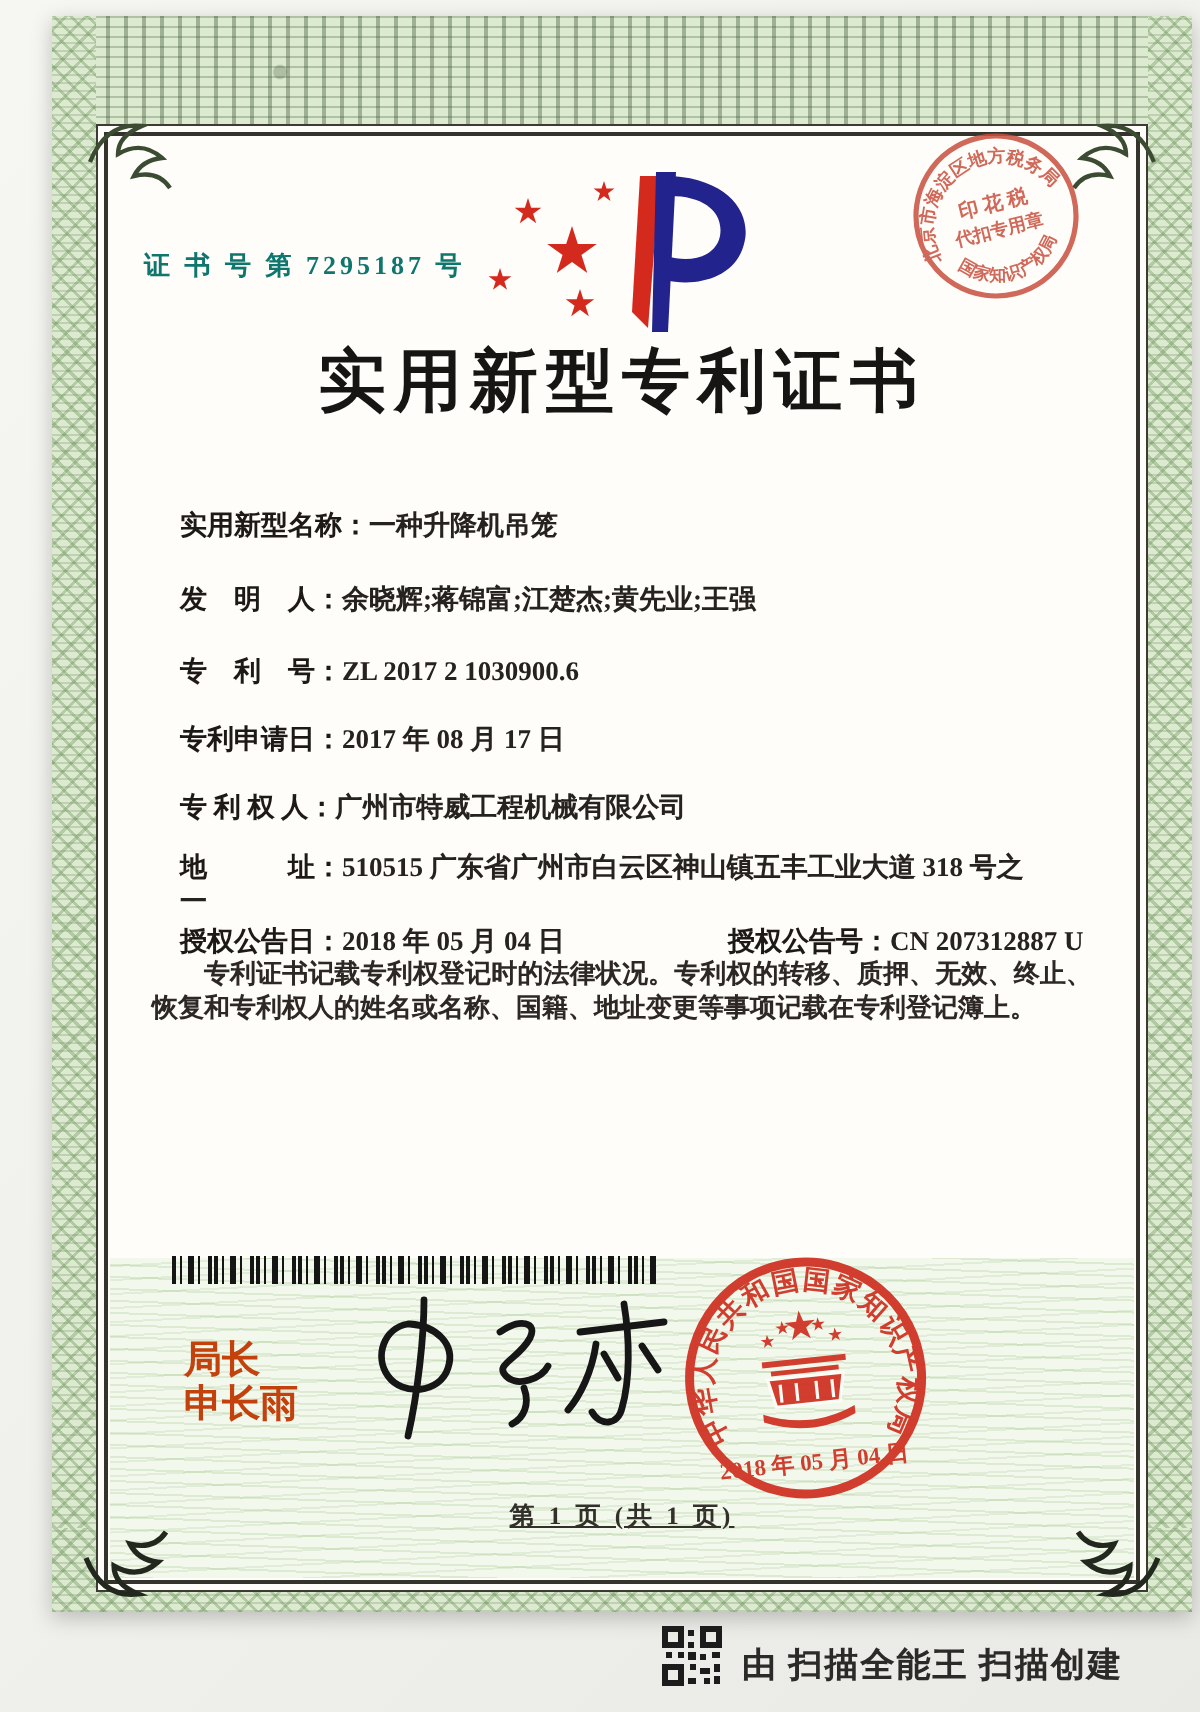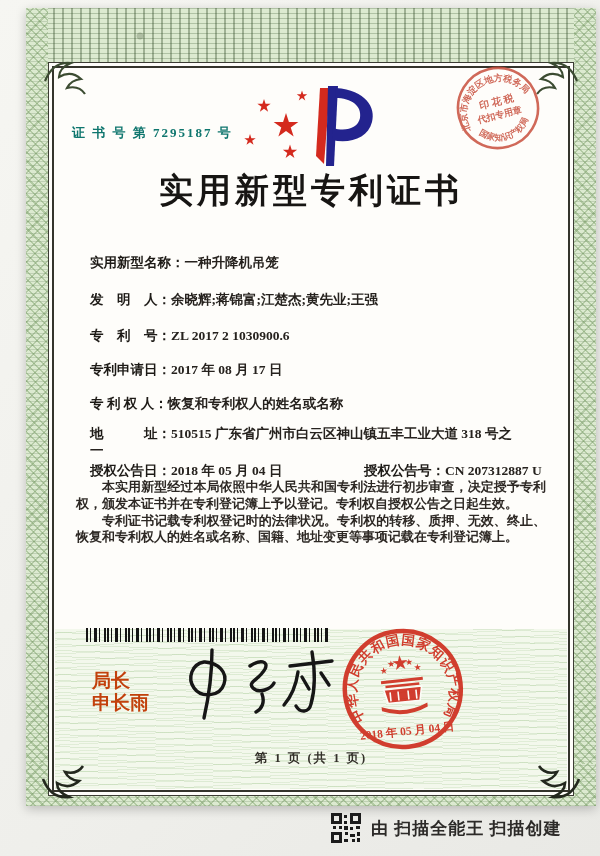--- a/index.html
+++ b/index.html
@@ -68,23 +68,23 @@
       #151515 4px 5px, transparent 5px 8px,
       #151515 8px 11px, transparent 11px 13px,
       #151515 13px 14px, transparent 14px 18px,
       #151515 18px 20px, transparent 20px 21px);}
   .officer{position:absolute;left:66px;top:662px;font-size:19px;font-weight:bold;
     color:#c2410c;line-height:22px;}
   .signature{position:absolute;left:148px;top:638px;}
   .main-seal{position:absolute;left:312px;top:617px;opacity:.92;transform:rotate(-6deg);}
   .tax-seal{position:absolute;left:426px;top:54px;opacity:.85;transform:rotate(-14deg);}
   .page-footer{position:absolute;left:0;top:742px;width:570px;text-align:center;
-    font-size:12.5px;font-weight:bold;color:#33302a;letter-spacing:2px;}
-
-  .credit{position:absolute;left:330px;top:812px;display:flex;align-items:center;gap:9px;}
+    font-size:12.5px;font-weight:bold;color:#33302a;letter-spacing:2px;text-decoration:underline;}
+
+  .credit{position:absolute;left:330px;top:812px;display:flex;align-items:flex-end;gap:9px;}
   .credit .txt{font-size:17px;font-weight:bold;color:#2c2a28;letter-spacing:1px;}
 </style>
 </head>
 <body>
 
 <div class="sheet">
   <div class="band top"></div>
   <div class="band left"></div>
   <div class="band right"></div>
   <div class="band bottom"></div>
@@ -125,31 +125,30 @@
       </g>
     </svg>
 
     <div class="title">实用新型专利证书</div>
 
     <div class="rows">
       <div class="row r1"><span class="lbl">实用新型名称：</span><span class="val">一种升降机吊笼</span></div>
       <div class="row r2"><span class="lbl">发　明　人：</span><span class="val">余晓辉;蒋锦富;江楚杰;黄先业;王强</span></div>
       <div class="row r3"><span class="lbl">专　利　号：</span><span class="val">ZL 2017 2 1030900.6</span></div>
       <div class="row r4"><span class="lbl">专利申请日：</span><span class="val">2017 年 08 月 17 日</span></div>
-      <div class="row r5"><span class="lbl">专 利 权 人：</span><span class="val">恢复和专利权人的姓名或名称</span></div>
+      <div class="row r5"><span class="lbl">专 利 权 人：</span><span class="val">广州市特威工程机械有限公司</span></div>
       <div class="row r6"><span class="lbl">地　　　址：</span><span class="val">510515 广东省广州市白云区神山镇五丰工业大道 318 号之
 一</span></div>
       <div class="row r7">
         <span class="lbl">授权公告日：</span><span class="val">2018 年 05 月 04 日</span>
         <span class="right-field"><span class="lbl">授权公告号：</span><span class="val">CN 207312887 U</span></span>
       </div>
     </div>
 
     <div class="paras">
-      <p>本实用新型经过本局依照中华人民共和国专利法进行初步审查，决定授予专利权，颁发本证书并在专利登记簿上予以登记。专利权自授权公告之日起生效。</p>
       <p>专利证书记载专利权登记时的法律状况。专利权的转移、质押、无效、终止、恢复和专利权人的姓名或名称、国籍、地址变更等事项记载在专利登记簿上。</p>
     </div>
 
     <div class="barcode"></div>
 
     <div class="officer">
       <div>局长</div>
       <div>申长雨</div>
     </div>
 

